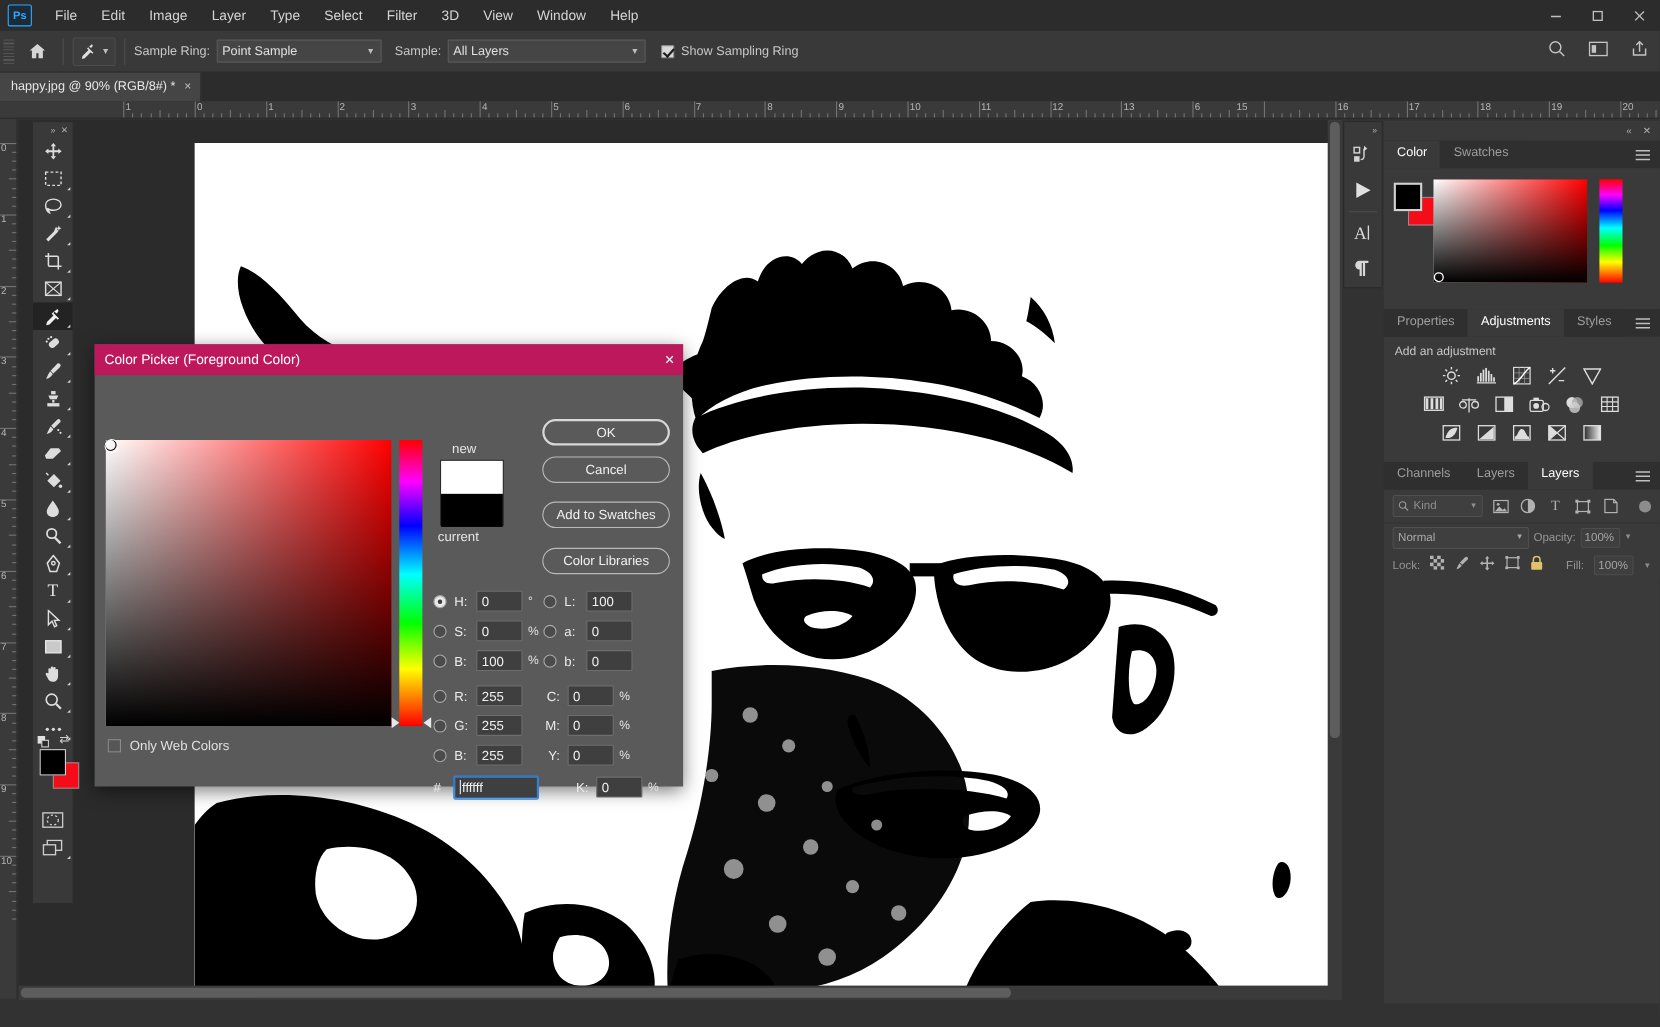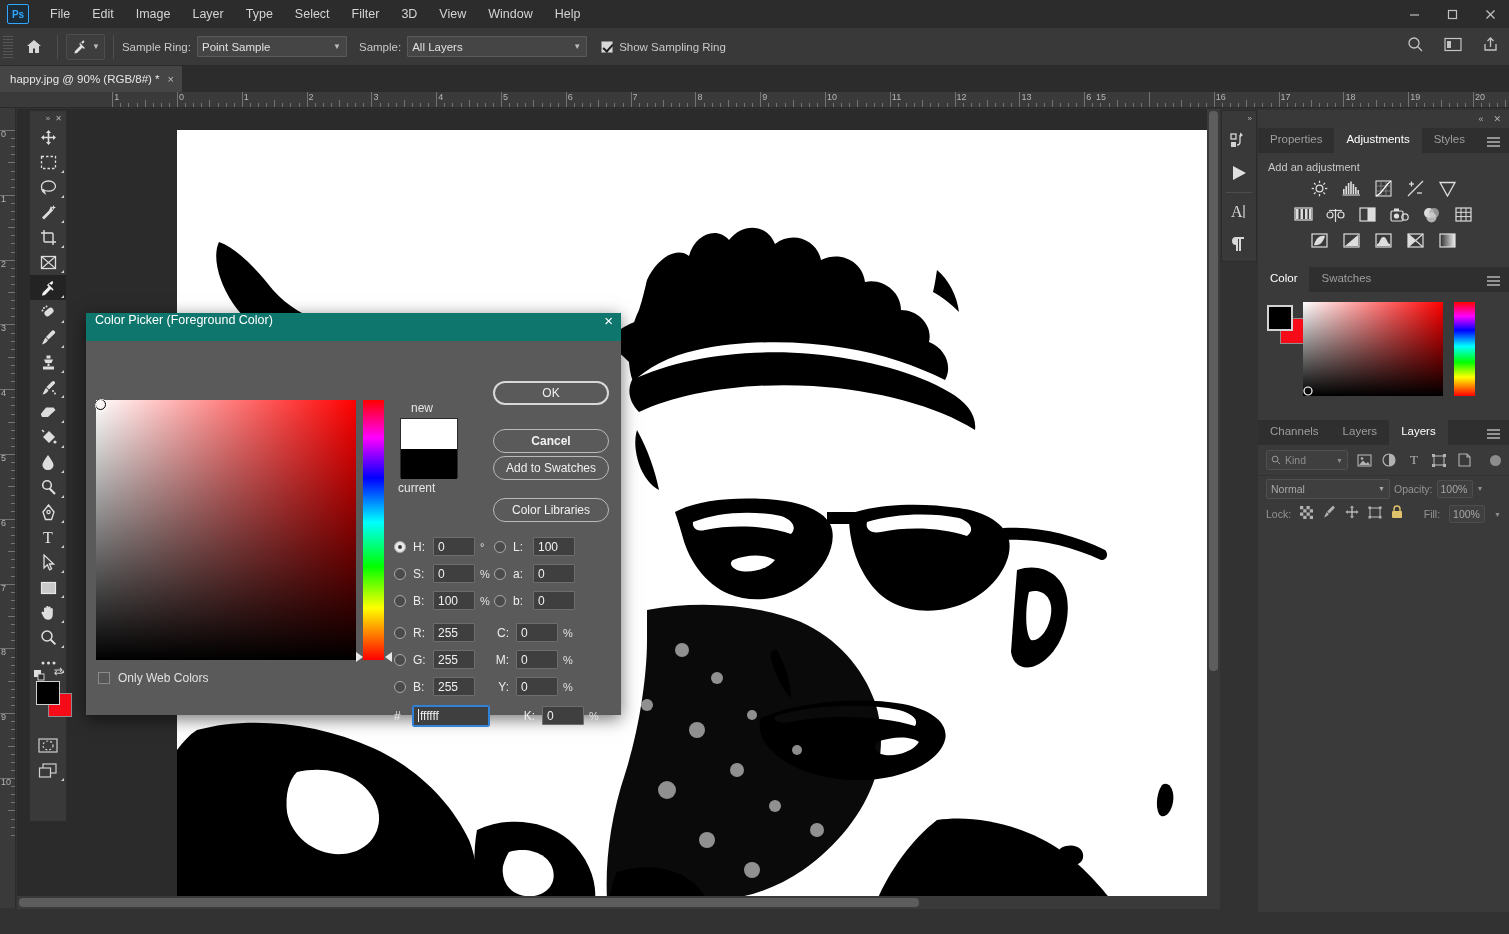--- a/index.html
+++ b/index.html
@@ -228,21 +228,21 @@
     position: relative; overflow: hidden; }
   .lname { color: #e2e2e2; font-size: 11.5px; font-style: italic; }
   .llock { margin-left: auto; color: #c6c6c6; }
 
   
   .cpdlg {
     position: absolute; left: 86px; top: 313px; width: 535px; height: 402px;
     background: #5a5a5a; box-shadow: 0 4px 16px rgba(0,0,0,.55);
   }
   .cpd-title {
-    height: 28px; background: #0f766e; display: flex; 
+    height: 28px; background: #be185d; display: flex; align-items: center;
     padding: 0 8px 0 9px; color: #ffffff; font-size: 12.5px;
   }
   .cpd-close { margin-left: auto; font-size: 15px; color: #fff; line-height: 1; }
   .cpd-body { position: relative; width: 535px; height: 374px; }
   .sv-field {
     position: absolute; left: 10px; top: 59px; width: 260px; height: 260px;
   }
   .sv-cursor {
     position: absolute; left: 5px; top: 54px; width: 11px; height: 11px;
     border: 1px solid #000; border-radius: 50%;
@@ -550,21 +550,21 @@
       <div class="rh-tick" style="left: 1076.1px; height: 4px;"></div>
       <div class="rh-num" style="left: 1084.2px;">6</div>
       <div class="rh-tick" style="left: 1084.2px; height: 15px;"></div>
       <div class="rh-tick" style="left: 1092.3px; height: 4px;"></div>
       <div class="rh-tick" style="left: 1100.4px; height: 4px;"></div>
       <div class="rh-tick" style="left: 1108.5px; height: 4px;"></div>
       <div class="rh-tick" style="left: 1116.6px; height: 7px;"></div>
       <div class="rh-tick" style="left: 1124.7px; height: 4px;"></div>
       <div class="rh-tick" style="left: 1132.8px; height: 4px;"></div>
       <div class="rh-tick" style="left: 1140.9px; height: 4px;"></div>
-      <div class="rh-num" style="left: 1094px;">15</div>
+      <div class="rh-num" style="left: 1122px;">15</div>
       <div class="rh-tick" style="left: 1149px; height: 15px;"></div>
       <div class="rh-tick" style="left: 1157.1px; height: 4px;"></div>
       <div class="rh-tick" style="left: 1165.2px; height: 4px;"></div>
       <div class="rh-tick" style="left: 1173.3px; height: 4px;"></div>
       <div class="rh-tick" style="left: 1181.4px; height: 7px;"></div>
       <div class="rh-tick" style="left: 1189.5px; height: 4px;"></div>
       <div class="rh-tick" style="left: 1197.6px; height: 4px;"></div>
       <div class="rh-tick" style="left: 1205.7px; height: 4px;"></div>
       <div class="rh-num" style="left: 1213.8px;">16</div>
       <div class="rh-tick" style="left: 1213.8px; height: 15px;"></div>
@@ -979,185 +979,20 @@
   </div>
 
   <div class="rightdock">
     <div class="dock-top">
       <span>«</span>
       <span>✕</span>
     </div>
 
     <div class="panel">
       <div class="tabrow">
-        <div class="ptab">Properties</div>
-        <div class="ptab active">Adjustments</div>
-        <div class="ptab">Styles</div>
-        <span class="pmenu">
-          <svg width="15" height="12" viewBox="0 0 15 12">
-              <line x1="1" y1="2" x2="14" y2="2" stroke="#c0c0c0" stroke-width="1.4"></line>
-              <line x1="1" y1="6" x2="14" y2="6" stroke="#c0c0c0" stroke-width="1.4"></line>
-              <line x1="1" y1="10" x2="14" y2="10" stroke="#c0c0c0" stroke-width="1.4"></line>
-            </svg>
-        </span>
-      </div>
-      <div class="adjpanel">
-        <div class="adj-title">Add an adjustment</div>
-        <div class="adj-row">
-          <span class="adj-ico">
-            <svg width="17" height="17" viewBox="0 0 17 17">
-                <circle cx="8.5" cy="8.5" r="3.4" fill="none" stroke="#ddd" stroke-width="1.3"></circle>
-                <g stroke="#ddd" stroke-width="1.3">
-                  <line x1="8.5" y1="0.7" x2="8.5" y2="3"></line>
-                  <line x1="8.5" y1="14" x2="8.5" y2="16.3"></line>
-                  <line x1="0.7" y1="8.5" x2="3" y2="8.5"></line>
-                  <line x1="14" y1="8.5" x2="16.3" y2="8.5"></line>
-                  <line x1="3" y1="3" x2="4.6" y2="4.6"></line>
-                  <line x1="12.4" y1="12.4" x2="14" y2="14"></line>
-                  <line x1="14" y1="3" x2="12.4" y2="4.6"></line>
-                  <line x1="4.6" y1="12.4" x2="3" y2="14"></line>
-                </g>
-              </svg>
-          </span>
-          <span class="adj-ico">
-            <svg width="19" height="17" viewBox="0 0 19 17">
-                <g fill="#ddd">
-                  <rect x="1" y="9" width="1.6" height="5"></rect>
-                  <rect x="3.4" y="6" width="1.6" height="8"></rect>
-                  <rect x="5.8" y="3" width="1.6" height="11"></rect>
-                  <rect x="8.2" y="1.5" width="1.6" height="12.5"></rect>
-                  <rect x="10.6" y="4" width="1.6" height="10"></rect>
-                  <rect x="13" y="7" width="1.6" height="7"></rect>
-                  <rect x="15.4" y="10" width="1.6" height="4"></rect>
-                </g>
-                <line x1="0.5" y1="15" x2="18" y2="15" stroke="#ddd" stroke-width="1.1"></line>
-              </svg>
-          </span>
-          <span class="adj-ico">
-            <svg width="17" height="17" viewBox="0 0 17 17">
-                <rect x="1" y="1" width="15" height="15" fill="none" stroke="#ddd" stroke-width="1.1"></rect>
-                <line x1="6" y1="1" x2="6" y2="16" stroke="#9a9a9a" stroke-width=".7"></line>
-                <line x1="11" y1="1" x2="11" y2="16" stroke="#9a9a9a" stroke-width=".7"></line>
-                <line x1="1" y1="6" x2="16" y2="6" stroke="#9a9a9a" stroke-width=".7"></line>
-                <line x1="1" y1="11" x2="16" y2="11" stroke="#9a9a9a" stroke-width=".7"></line>
-                <path d="M1 16 C7 14 10 5 16 1" fill="none" stroke="#fff" stroke-width="1.3"></path>
-              </svg>
-          </span>
-          <span class="adj-ico">
-            <svg width="17" height="17" viewBox="0 0 17 17">
-                <line x1="1" y1="16" x2="16" y2="1" stroke="#ddd" stroke-width="1.3"></line>
-                <g stroke="#ddd" stroke-width="1.3">
-                  <line x1="2" y1="4" x2="7" y2="4"></line>
-                  <line x1="4.5" y1="1.5" x2="4.5" y2="6.5"></line>
-                  <line x1="10" y1="13" x2="15" y2="13"></line>
-                </g>
-              </svg>
-          </span>
-          <span class="adj-ico">
-            <svg width="17" height="16" viewBox="0 0 17 16">
-                <path d="M1 1.5 H16 L8.5 15 Z" fill="none" stroke="#ddd" stroke-width="1.3"></path>
-              </svg>
-          </span>
-        </div>
-        <div class="adj-row">
-          <span class="adj-ico">
-            <svg width="19" height="15" viewBox="0 0 19 15">
-                <rect x="1" y="1" width="17" height="12" fill="none" stroke="#ddd" stroke-width="1.2"></rect>
-                <g fill="#ddd">
-                  <rect x="2" y="2" width="2.5" height="10"></rect>
-                  <rect x="6.5" y="2" width="2.5" height="10"></rect>
-                  <rect x="11" y="2" width="2.5" height="10"></rect>
-                  <rect x="15" y="2" width="2" height="10"></rect>
-                </g>
-              </svg>
-          </span>
-          <span class="adj-ico">
-            <svg width="19" height="16" viewBox="0 0 19 16">
-                <line x1="9.5" y1="2" x2="9.5" y2="15" stroke="#ddd" stroke-width="1.2"></line>
-                <line x1="3" y1="3.5" x2="16" y2="3.5" stroke="#ddd" stroke-width="1.2"></line>
-                <circle cx="4" cy="8" r="3" fill="none" stroke="#ddd" stroke-width="1.2"></circle>
-                <circle cx="15" cy="8" r="3" fill="none" stroke="#ddd" stroke-width="1.2"></circle>
-              </svg>
-          </span>
-          <span class="adj-ico">
-            <svg width="17" height="15" viewBox="0 0 17 15">
-                <rect x="1" y="1" width="15" height="13" fill="none" stroke="#ddd" stroke-width="1.2"></rect>
-                <rect x="8.5" y="1" width="7.5" height="13" fill="#ddd"></rect>
-              </svg>
-          </span>
-          <span class="adj-ico">
-            <svg width="19" height="16" viewBox="0 0 19 16">
-                <rect x="1" y="4" width="12" height="10" rx="1.5" fill="none" stroke="#ddd" stroke-width="1.2"></rect>
-                <rect x="4" y="1.5" width="5" height="2.5" fill="#ddd"></rect>
-                <circle cx="6.5" cy="9" r="2.6" fill="#ddd"></circle>
-                <circle cx="15" cy="10" r="3.2" fill="none" stroke="#ddd" stroke-width="1.2"></circle>
-              </svg>
-          </span>
-          <span class="adj-ico">
-            <svg width="17" height="16" viewBox="0 0 17 16">
-                <circle cx="6" cy="6" r="5" fill="#ddd"></circle>
-                <circle cx="11" cy="6" r="5" fill="#aaa" opacity=".8"></circle>
-                <circle cx="8.5" cy="10.5" r="5" fill="#cfcfcf" opacity=".8"></circle>
-              </svg>
-          </span>
-          <span class="adj-ico">
-            <svg width="17" height="15" viewBox="0 0 17 15">
-                <rect x="1" y="1" width="15" height="13" fill="none" stroke="#ddd" stroke-width="1.2"></rect>
-                <g stroke="#ddd" stroke-width="1">
-                  <line x1="6" y1="1" x2="6" y2="14"></line>
-                  <line x1="11" y1="1" x2="11" y2="14"></line>
-                  <line x1="1" y1="5.3" x2="16" y2="5.3"></line>
-                  <line x1="1" y1="9.6" x2="16" y2="9.6"></line>
-                </g>
-              </svg>
-          </span>
-        </div>
-        <div class="adj-row">
-          <span class="adj-ico">
-            <svg width="17" height="15" viewBox="0 0 17 15">
-                <rect x="1" y="1" width="15" height="13" fill="none" stroke="#ddd" stroke-width="1.2"></rect>
-                <path d="M3 12 C5 5 9 2 14 3 C12 10 8 13 3 12 Z" fill="#ddd"></path>
-              </svg>
-          </span>
-          <span class="adj-ico">
-            <svg width="17" height="15" viewBox="0 0 17 15">
-                <rect x="1" y="1" width="15" height="13" fill="none" stroke="#ddd" stroke-width="1.2"></rect>
-                <path d="M2 13 L15 2 L15 13 Z" fill="#ddd"></path>
-              </svg>
-          </span>
-          <span class="adj-ico">
-            <svg width="17" height="15" viewBox="0 0 17 15">
-                <rect x="1" y="1" width="15" height="13" fill="none" stroke="#ddd" stroke-width="1.2"></rect>
-                <path d="M2 11 C5 11 5 4 8.5 4 C12 4 12 11 15 11 L15 13 L2 13 Z" fill="#ddd"></path>
-              </svg>
-          </span>
-          <span class="adj-ico">
-            <svg width="17" height="15" viewBox="0 0 17 15">
-                <rect x="1" y="1" width="15" height="13" fill="none" stroke="#ddd" stroke-width="1.2"></rect>
-                <path d="M1 1 L16 14 M16 1 L1 14" stroke="#ddd" stroke-width="1.1"></path>
-                <path d="M1 1 L8.5 7.5 L1 14 Z" fill="#ddd"></path>
-              </svg>
-          </span>
-          <span class="adj-ico">
-            <svg width="17" height="15" viewBox="0 0 17 15">
-                <defs>
-                  <linearGradient id="gm" x1="0" x2="1">
-                    <stop offset="0" stop-color="#2b2b2b"></stop>
-                    <stop offset="1" stop-color="#f0f0f0"></stop>
-                  </linearGradient>
-                </defs>
-                <rect x="1" y="1" width="15" height="13" fill="url(#gm)" stroke="#ddd" stroke-width="1.2"></rect>
-              </svg>
-          </span>
-        </div>
-      </div>
-    </div>
-
-    <div class="panel">
-      <div class="tabrow">
         <div class="ptab active">Color</div>
         <div class="ptab">Swatches</div>
         <span class="pmenu">
           <svg width="15" height="12" viewBox="0 0 15 12">
               <line x1="1" y1="2" x2="14" y2="2" stroke="#c0c0c0" stroke-width="1.4"></line>
               <line x1="1" y1="6" x2="14" y2="6" stroke="#c0c0c0" stroke-width="1.4"></line>
               <line x1="1" y1="10" x2="14" y2="10" stroke="#c0c0c0" stroke-width="1.4"></line>
             </svg>
         </span>
       </div>
@@ -1175,20 +1010,185 @@
                   <stop offset="0" stop-color="#000" stop-opacity="0"></stop>
                   <stop offset="1" stop-color="#000" stop-opacity="1"></stop>
                 </linearGradient>
             </defs>
             <rect width="140" height="94" fill="url(#cpsat)"></rect>
             <rect width="140" height="94" fill="url(#cpval)"></rect>
             <circle cx="5" cy="89" r="4" fill="none" stroke="#fff" stroke-width="1.2"></circle>
           </svg>
         </div>
         <div class="cp-hue" style="background:linear-gradient(to bottom,#ff0000 0%,#ff00ff 15%,#0000ff 30%,#00ffff 47%,#00ff00 64%,#ffff00 80%,#ff0000 100%);"></div>
+      </div>
+    </div>
+
+    <div class="panel">
+      <div class="tabrow">
+        <div class="ptab">Properties</div>
+        <div class="ptab active">Adjustments</div>
+        <div class="ptab">Styles</div>
+        <span class="pmenu">
+          <svg width="15" height="12" viewBox="0 0 15 12">
+              <line x1="1" y1="2" x2="14" y2="2" stroke="#c0c0c0" stroke-width="1.4"></line>
+              <line x1="1" y1="6" x2="14" y2="6" stroke="#c0c0c0" stroke-width="1.4"></line>
+              <line x1="1" y1="10" x2="14" y2="10" stroke="#c0c0c0" stroke-width="1.4"></line>
+            </svg>
+        </span>
+      </div>
+      <div class="adjpanel">
+        <div class="adj-title">Add an adjustment</div>
+        <div class="adj-row">
+          <span class="adj-ico">
+            <svg width="17" height="17" viewBox="0 0 17 17">
+                <circle cx="8.5" cy="8.5" r="3.4" fill="none" stroke="#ddd" stroke-width="1.3"></circle>
+                <g stroke="#ddd" stroke-width="1.3">
+                  <line x1="8.5" y1="0.7" x2="8.5" y2="3"></line>
+                  <line x1="8.5" y1="14" x2="8.5" y2="16.3"></line>
+                  <line x1="0.7" y1="8.5" x2="3" y2="8.5"></line>
+                  <line x1="14" y1="8.5" x2="16.3" y2="8.5"></line>
+                  <line x1="3" y1="3" x2="4.6" y2="4.6"></line>
+                  <line x1="12.4" y1="12.4" x2="14" y2="14"></line>
+                  <line x1="14" y1="3" x2="12.4" y2="4.6"></line>
+                  <line x1="4.6" y1="12.4" x2="3" y2="14"></line>
+                </g>
+              </svg>
+          </span>
+          <span class="adj-ico">
+            <svg width="19" height="17" viewBox="0 0 19 17">
+                <g fill="#ddd">
+                  <rect x="1" y="9" width="1.6" height="5"></rect>
+                  <rect x="3.4" y="6" width="1.6" height="8"></rect>
+                  <rect x="5.8" y="3" width="1.6" height="11"></rect>
+                  <rect x="8.2" y="1.5" width="1.6" height="12.5"></rect>
+                  <rect x="10.6" y="4" width="1.6" height="10"></rect>
+                  <rect x="13" y="7" width="1.6" height="7"></rect>
+                  <rect x="15.4" y="10" width="1.6" height="4"></rect>
+                </g>
+                <line x1="0.5" y1="15" x2="18" y2="15" stroke="#ddd" stroke-width="1.1"></line>
+              </svg>
+          </span>
+          <span class="adj-ico">
+            <svg width="17" height="17" viewBox="0 0 17 17">
+                <rect x="1" y="1" width="15" height="15" fill="none" stroke="#ddd" stroke-width="1.1"></rect>
+                <line x1="6" y1="1" x2="6" y2="16" stroke="#9a9a9a" stroke-width=".7"></line>
+                <line x1="11" y1="1" x2="11" y2="16" stroke="#9a9a9a" stroke-width=".7"></line>
+                <line x1="1" y1="6" x2="16" y2="6" stroke="#9a9a9a" stroke-width=".7"></line>
+                <line x1="1" y1="11" x2="16" y2="11" stroke="#9a9a9a" stroke-width=".7"></line>
+                <path d="M1 16 C7 14 10 5 16 1" fill="none" stroke="#fff" stroke-width="1.3"></path>
+              </svg>
+          </span>
+          <span class="adj-ico">
+            <svg width="17" height="17" viewBox="0 0 17 17">
+                <line x1="1" y1="16" x2="16" y2="1" stroke="#ddd" stroke-width="1.3"></line>
+                <g stroke="#ddd" stroke-width="1.3">
+                  <line x1="2" y1="4" x2="7" y2="4"></line>
+                  <line x1="4.5" y1="1.5" x2="4.5" y2="6.5"></line>
+                  <line x1="10" y1="13" x2="15" y2="13"></line>
+                </g>
+              </svg>
+          </span>
+          <span class="adj-ico">
+            <svg width="17" height="16" viewBox="0 0 17 16">
+                <path d="M1 1.5 H16 L8.5 15 Z" fill="none" stroke="#ddd" stroke-width="1.3"></path>
+              </svg>
+          </span>
+        </div>
+        <div class="adj-row">
+          <span class="adj-ico">
+            <svg width="19" height="15" viewBox="0 0 19 15">
+                <rect x="1" y="1" width="17" height="12" fill="none" stroke="#ddd" stroke-width="1.2"></rect>
+                <g fill="#ddd">
+                  <rect x="2" y="2" width="2.5" height="10"></rect>
+                  <rect x="6.5" y="2" width="2.5" height="10"></rect>
+                  <rect x="11" y="2" width="2.5" height="10"></rect>
+                  <rect x="15" y="2" width="2" height="10"></rect>
+                </g>
+              </svg>
+          </span>
+          <span class="adj-ico">
+            <svg width="19" height="16" viewBox="0 0 19 16">
+                <line x1="9.5" y1="2" x2="9.5" y2="15" stroke="#ddd" stroke-width="1.2"></line>
+                <line x1="3" y1="3.5" x2="16" y2="3.5" stroke="#ddd" stroke-width="1.2"></line>
+                <circle cx="4" cy="8" r="3" fill="none" stroke="#ddd" stroke-width="1.2"></circle>
+                <circle cx="15" cy="8" r="3" fill="none" stroke="#ddd" stroke-width="1.2"></circle>
+              </svg>
+          </span>
+          <span class="adj-ico">
+            <svg width="17" height="15" viewBox="0 0 17 15">
+                <rect x="1" y="1" width="15" height="13" fill="none" stroke="#ddd" stroke-width="1.2"></rect>
+                <rect x="8.5" y="1" width="7.5" height="13" fill="#ddd"></rect>
+              </svg>
+          </span>
+          <span class="adj-ico">
+            <svg width="19" height="16" viewBox="0 0 19 16">
+                <rect x="1" y="4" width="12" height="10" rx="1.5" fill="none" stroke="#ddd" stroke-width="1.2"></rect>
+                <rect x="4" y="1.5" width="5" height="2.5" fill="#ddd"></rect>
+                <circle cx="6.5" cy="9" r="2.6" fill="#ddd"></circle>
+                <circle cx="15" cy="10" r="3.2" fill="none" stroke="#ddd" stroke-width="1.2"></circle>
+              </svg>
+          </span>
+          <span class="adj-ico">
+            <svg width="17" height="16" viewBox="0 0 17 16">
+                <circle cx="6" cy="6" r="5" fill="#ddd"></circle>
+                <circle cx="11" cy="6" r="5" fill="#aaa" opacity=".8"></circle>
+                <circle cx="8.5" cy="10.5" r="5" fill="#cfcfcf" opacity=".8"></circle>
+              </svg>
+          </span>
+          <span class="adj-ico">
+            <svg width="17" height="15" viewBox="0 0 17 15">
+                <rect x="1" y="1" width="15" height="13" fill="none" stroke="#ddd" stroke-width="1.2"></rect>
+                <g stroke="#ddd" stroke-width="1">
+                  <line x1="6" y1="1" x2="6" y2="14"></line>
+                  <line x1="11" y1="1" x2="11" y2="14"></line>
+                  <line x1="1" y1="5.3" x2="16" y2="5.3"></line>
+                  <line x1="1" y1="9.6" x2="16" y2="9.6"></line>
+                </g>
+              </svg>
+          </span>
+        </div>
+        <div class="adj-row">
+          <span class="adj-ico">
+            <svg width="17" height="15" viewBox="0 0 17 15">
+                <rect x="1" y="1" width="15" height="13" fill="none" stroke="#ddd" stroke-width="1.2"></rect>
+                <path d="M3 12 C5 5 9 2 14 3 C12 10 8 13 3 12 Z" fill="#ddd"></path>
+              </svg>
+          </span>
+          <span class="adj-ico">
+            <svg width="17" height="15" viewBox="0 0 17 15">
+                <rect x="1" y="1" width="15" height="13" fill="none" stroke="#ddd" stroke-width="1.2"></rect>
+                <path d="M2 13 L15 2 L15 13 Z" fill="#ddd"></path>
+              </svg>
+          </span>
+          <span class="adj-ico">
+            <svg width="17" height="15" viewBox="0 0 17 15">
+                <rect x="1" y="1" width="15" height="13" fill="none" stroke="#ddd" stroke-width="1.2"></rect>
+                <path d="M2 11 C5 11 5 4 8.5 4 C12 4 12 11 15 11 L15 13 L2 13 Z" fill="#ddd"></path>
+              </svg>
+          </span>
+          <span class="adj-ico">
+            <svg width="17" height="15" viewBox="0 0 17 15">
+                <rect x="1" y="1" width="15" height="13" fill="none" stroke="#ddd" stroke-width="1.2"></rect>
+                <path d="M1 1 L16 14 M16 1 L1 14" stroke="#ddd" stroke-width="1.1"></path>
+                <path d="M1 1 L8.5 7.5 L1 14 Z" fill="#ddd"></path>
+              </svg>
+          </span>
+          <span class="adj-ico">
+            <svg width="17" height="15" viewBox="0 0 17 15">
+                <defs>
+                  <linearGradient id="gm" x1="0" x2="1">
+                    <stop offset="0" stop-color="#2b2b2b"></stop>
+                    <stop offset="1" stop-color="#f0f0f0"></stop>
+                  </linearGradient>
+                </defs>
+                <rect x="1" y="1" width="15" height="13" fill="url(#gm)" stroke="#ddd" stroke-width="1.2"></rect>
+              </svg>
+          </span>
+        </div>
       </div>
     </div>
 
     <div class="panel layerspanel">
       <div class="tabrow">
         <div class="ptab">Channels</div>
         <div class="ptab">Layers</div>
         <div class="ptab active">Layers</div>
         <span class="pmenu">
           <svg width="15" height="12" viewBox="0 0 15 12">
@@ -1338,21 +1338,21 @@
       <span class="hue-arrow-r"></span>
 
       <span class="prev-new-lbl">new</span>
       <div class="prev-box">
         <div class="prev-new" id="cpNew" style="background: rgb(255, 255, 255);"></div>
         <div class="prev-cur" id="cpCur" style="background: rgb(0, 0, 0);"></div>
       </div>
       <span class="prev-cur-lbl">current</span>
 
       <div class="cpd-btn primary" style="top:40px;">OK</div>
-      <div class="cpd-btn" style="top:88px;font-weight:bold;">Cancel</div>
+      <div class="cpd-btn" style="top:74px;">Cancel</div>
       <div class="cpd-btn" style="top:115px;">Add to Swatches</div>
       <div class="cpd-btn" style="top:157px;">Color Libraries</div>
 
       <div class="webchk">
         <span class="box"></span>
         <span class="lbl">Only Web Colors</span>
       </div>
 
       <div class="fields">
 

